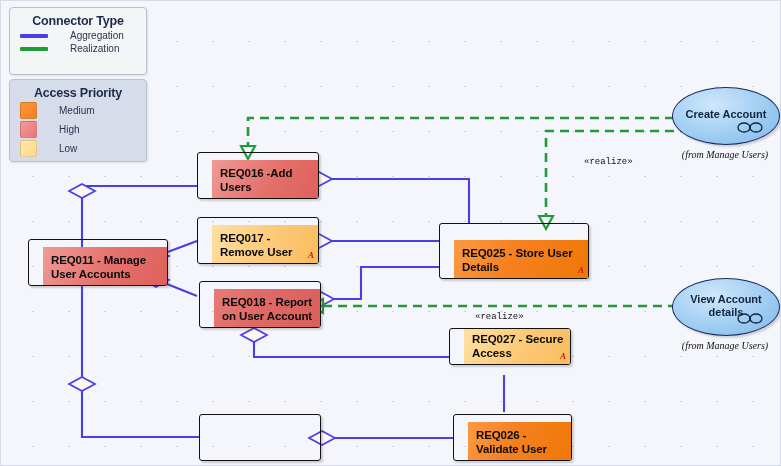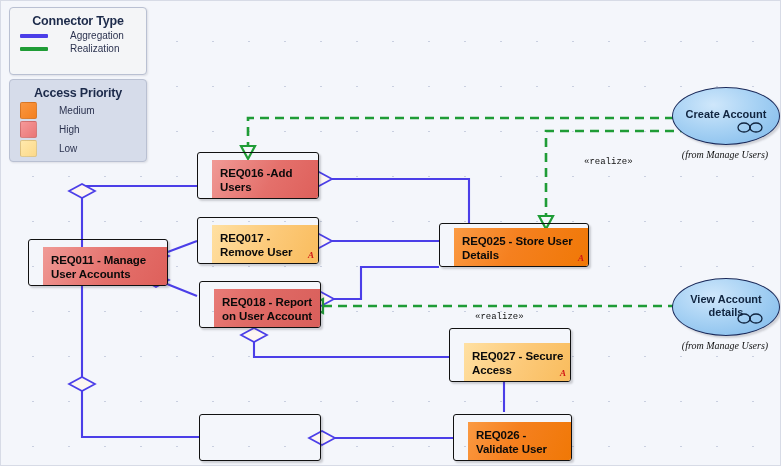--- a/index.html
+++ b/index.html
@@ -173,26 +173,26 @@
   <div class="req p-low" style="left:196px;top:216px;width:122px;height:47px;">
     <div class="bar green"></div>
     <div class="body">REQ017 -Remove User<span class="amark">A</span></div>
   </div>
 
   <div class="req p-high" style="left:198px;top:280px;width:122px;height:47px;">
     <div class="bar low"></div>
     <div class="body">REQ018 - Report on User Account</div>
   </div>
 
-  <div class="req p-med" style="left:438px;top:222px;width:150px;height:44px;">
+  <div class="req p-med" style="left:438px;top:222px;width:150px;height:56px;">
     <div class="bar green"></div>
     <div class="body">REQ025 - Store User Details<span class="amark">A</span></div>
   </div>
 
-  <div class="req p-low" style="left:448px;top:327px;width:122px;height:54px;">
+  <div class="req p-low" style="left:448px;top:327px;width:122px;height:37px;">
     <div class="bar green"></div>
     <div class="body">REQ027 - Secure Access<span class="amark">A</span></div>
   </div>
 
   <div class="req p-high" style="left:198px;top:413px;width:122px;height:47px;">
     <div class="bar low"></div>
   </div>
 
   <div class="req p-med" style="left:452px;top:413px;width:119px;height:47px;">
     <div class="bar low"></div>

